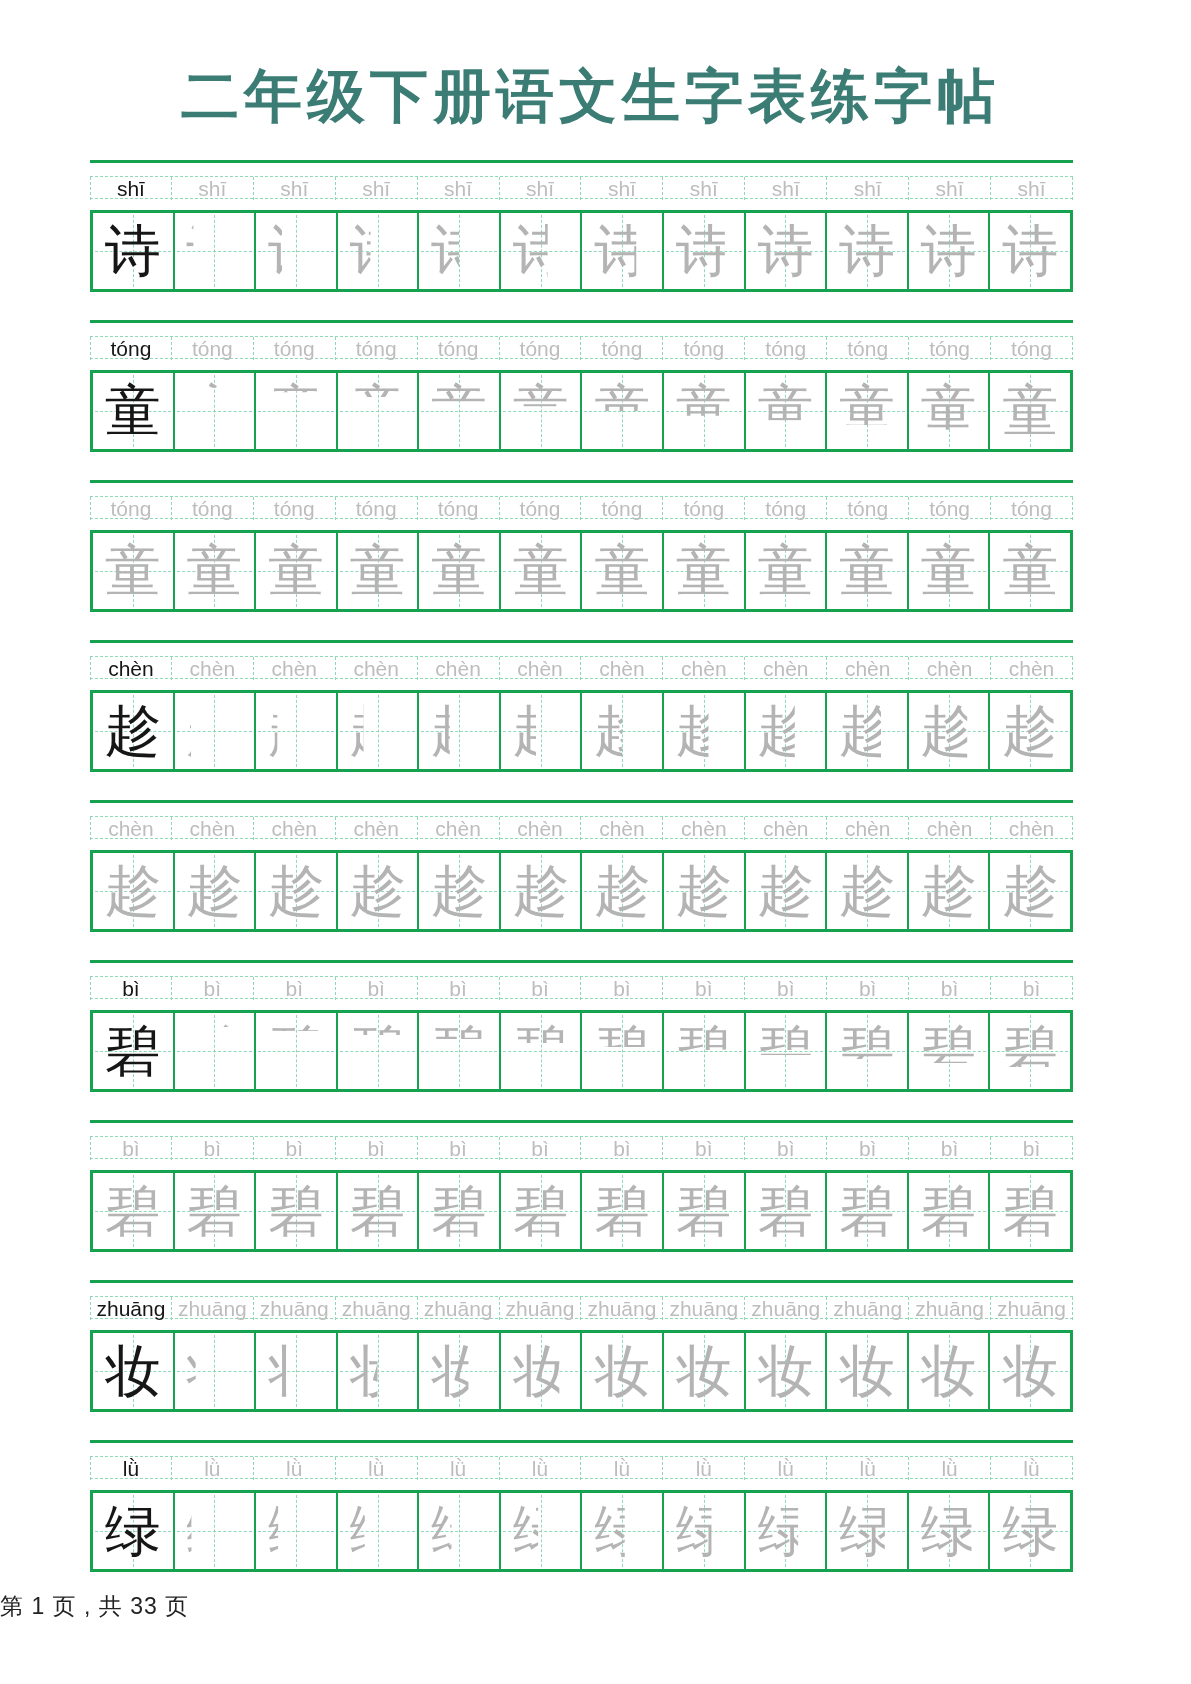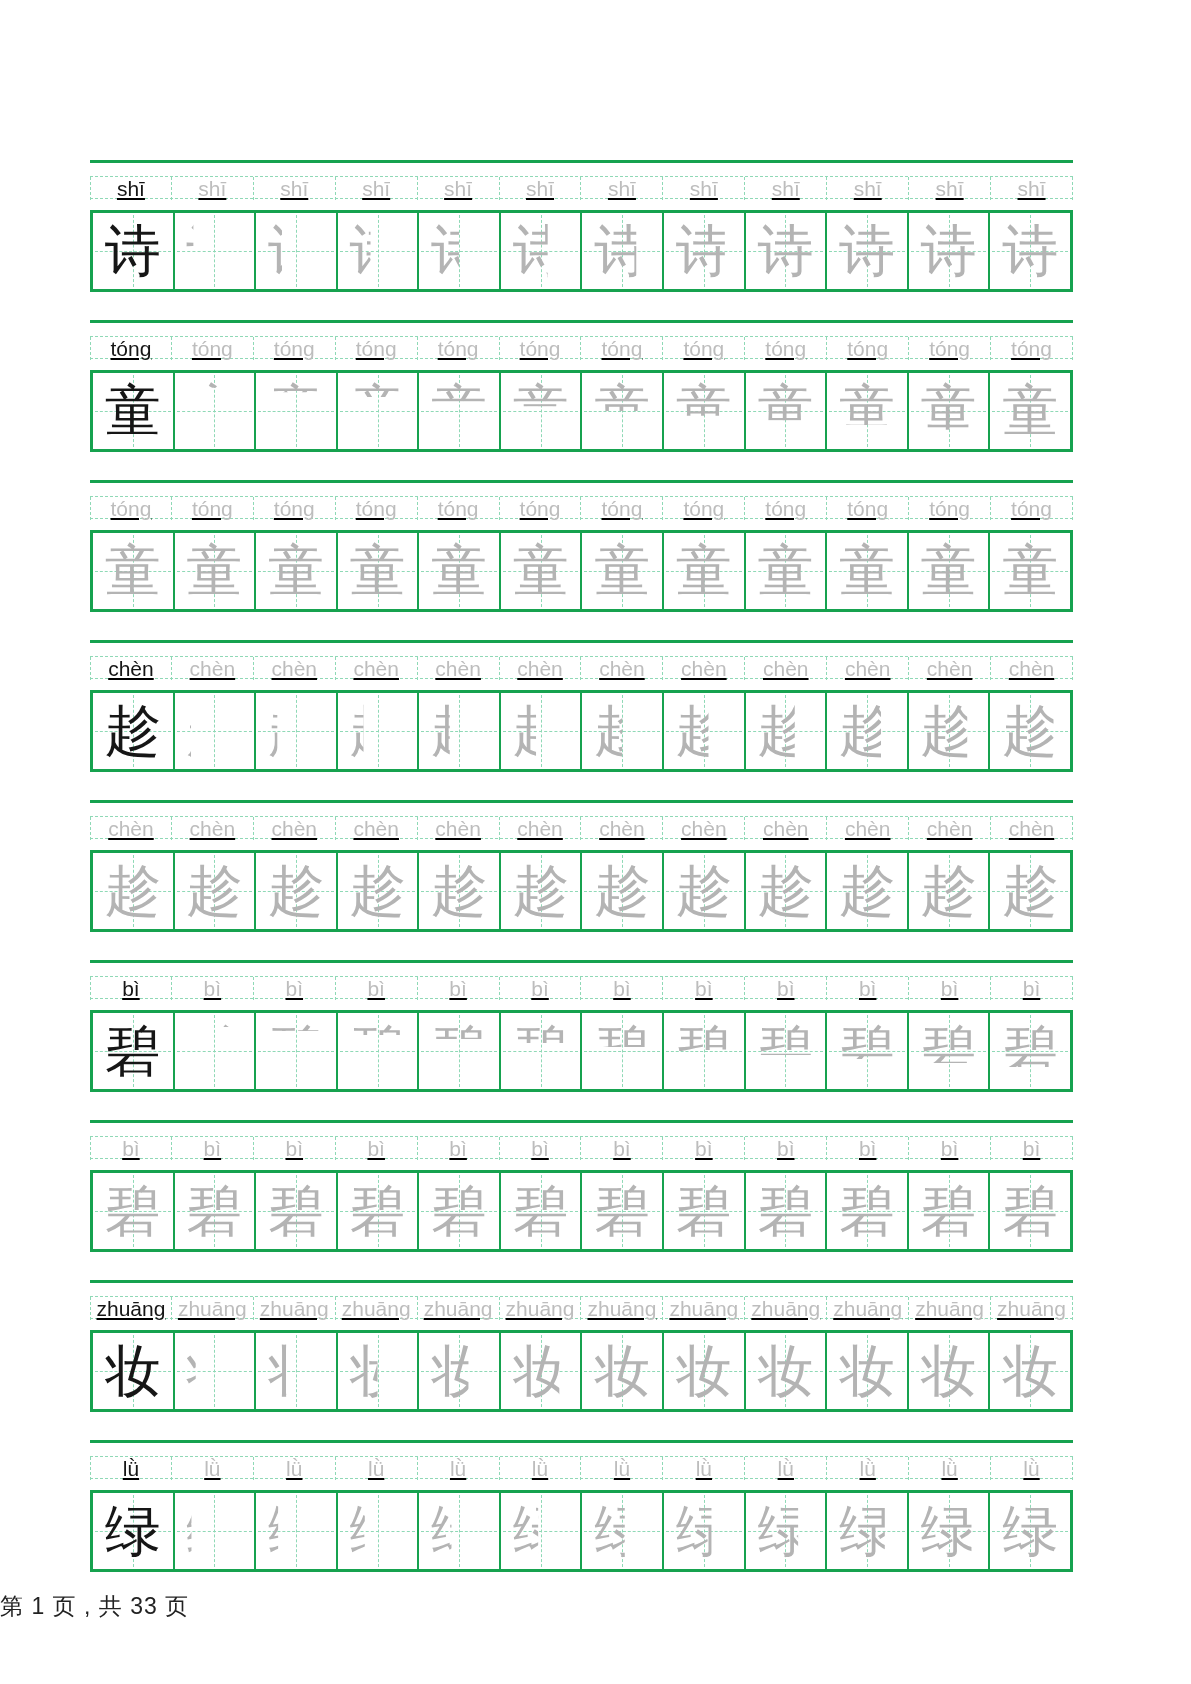--- a/index.html
+++ b/index.html
@@ -30,21 +30,20 @@
   }
   .content{position:absolute;left:90px;top:160px;width:983px;}
   .block{margin-bottom:28px;}
   .topline{height:3px;background:var(--green);margin-bottom:13px;}
   .pband{
     display:grid;grid-template-columns:repeat(12,1fr);
     height:23px;
     border-top:1.5px dashed var(--guide);
     border-bottom:1.5px dashed var(--guide);
     margin-bottom:11px;
-    text-decoration:underline;
   }
   .pslot{
     position:relative;
     display:flex;align-items:center;justify-content:center;
     font-size:21px;line-height:23px;
     color:var(--pgray);
     border-right:1.5px dashed var(--guide);
     overflow:visible;white-space:nowrap;
   }
   .pslot:first-child{border-left:1.5px dashed var(--guide);}
@@ -78,20 +77,21 @@
     position:absolute;left:0;right:0;bottom:62px;
     text-align:left;
     font-size:23px;color:#222222;
     letter-spacing:1px;
   }
 </style>
 </head>
 <body>
 
 <div class="sheet">
+  <div class="title">二年级下册语文生字表练字帖</div>
   <div class="content">
   <div class="block">
     <div class="topline"></div>
     <div class="pband">
           <div class="pslot dark">shī</div>
           <div class="pslot">shī</div>
           <div class="pslot">shī</div>
           <div class="pslot">shī</div>
           <div class="pslot">shī</div>
           <div class="pslot">shī</div>

